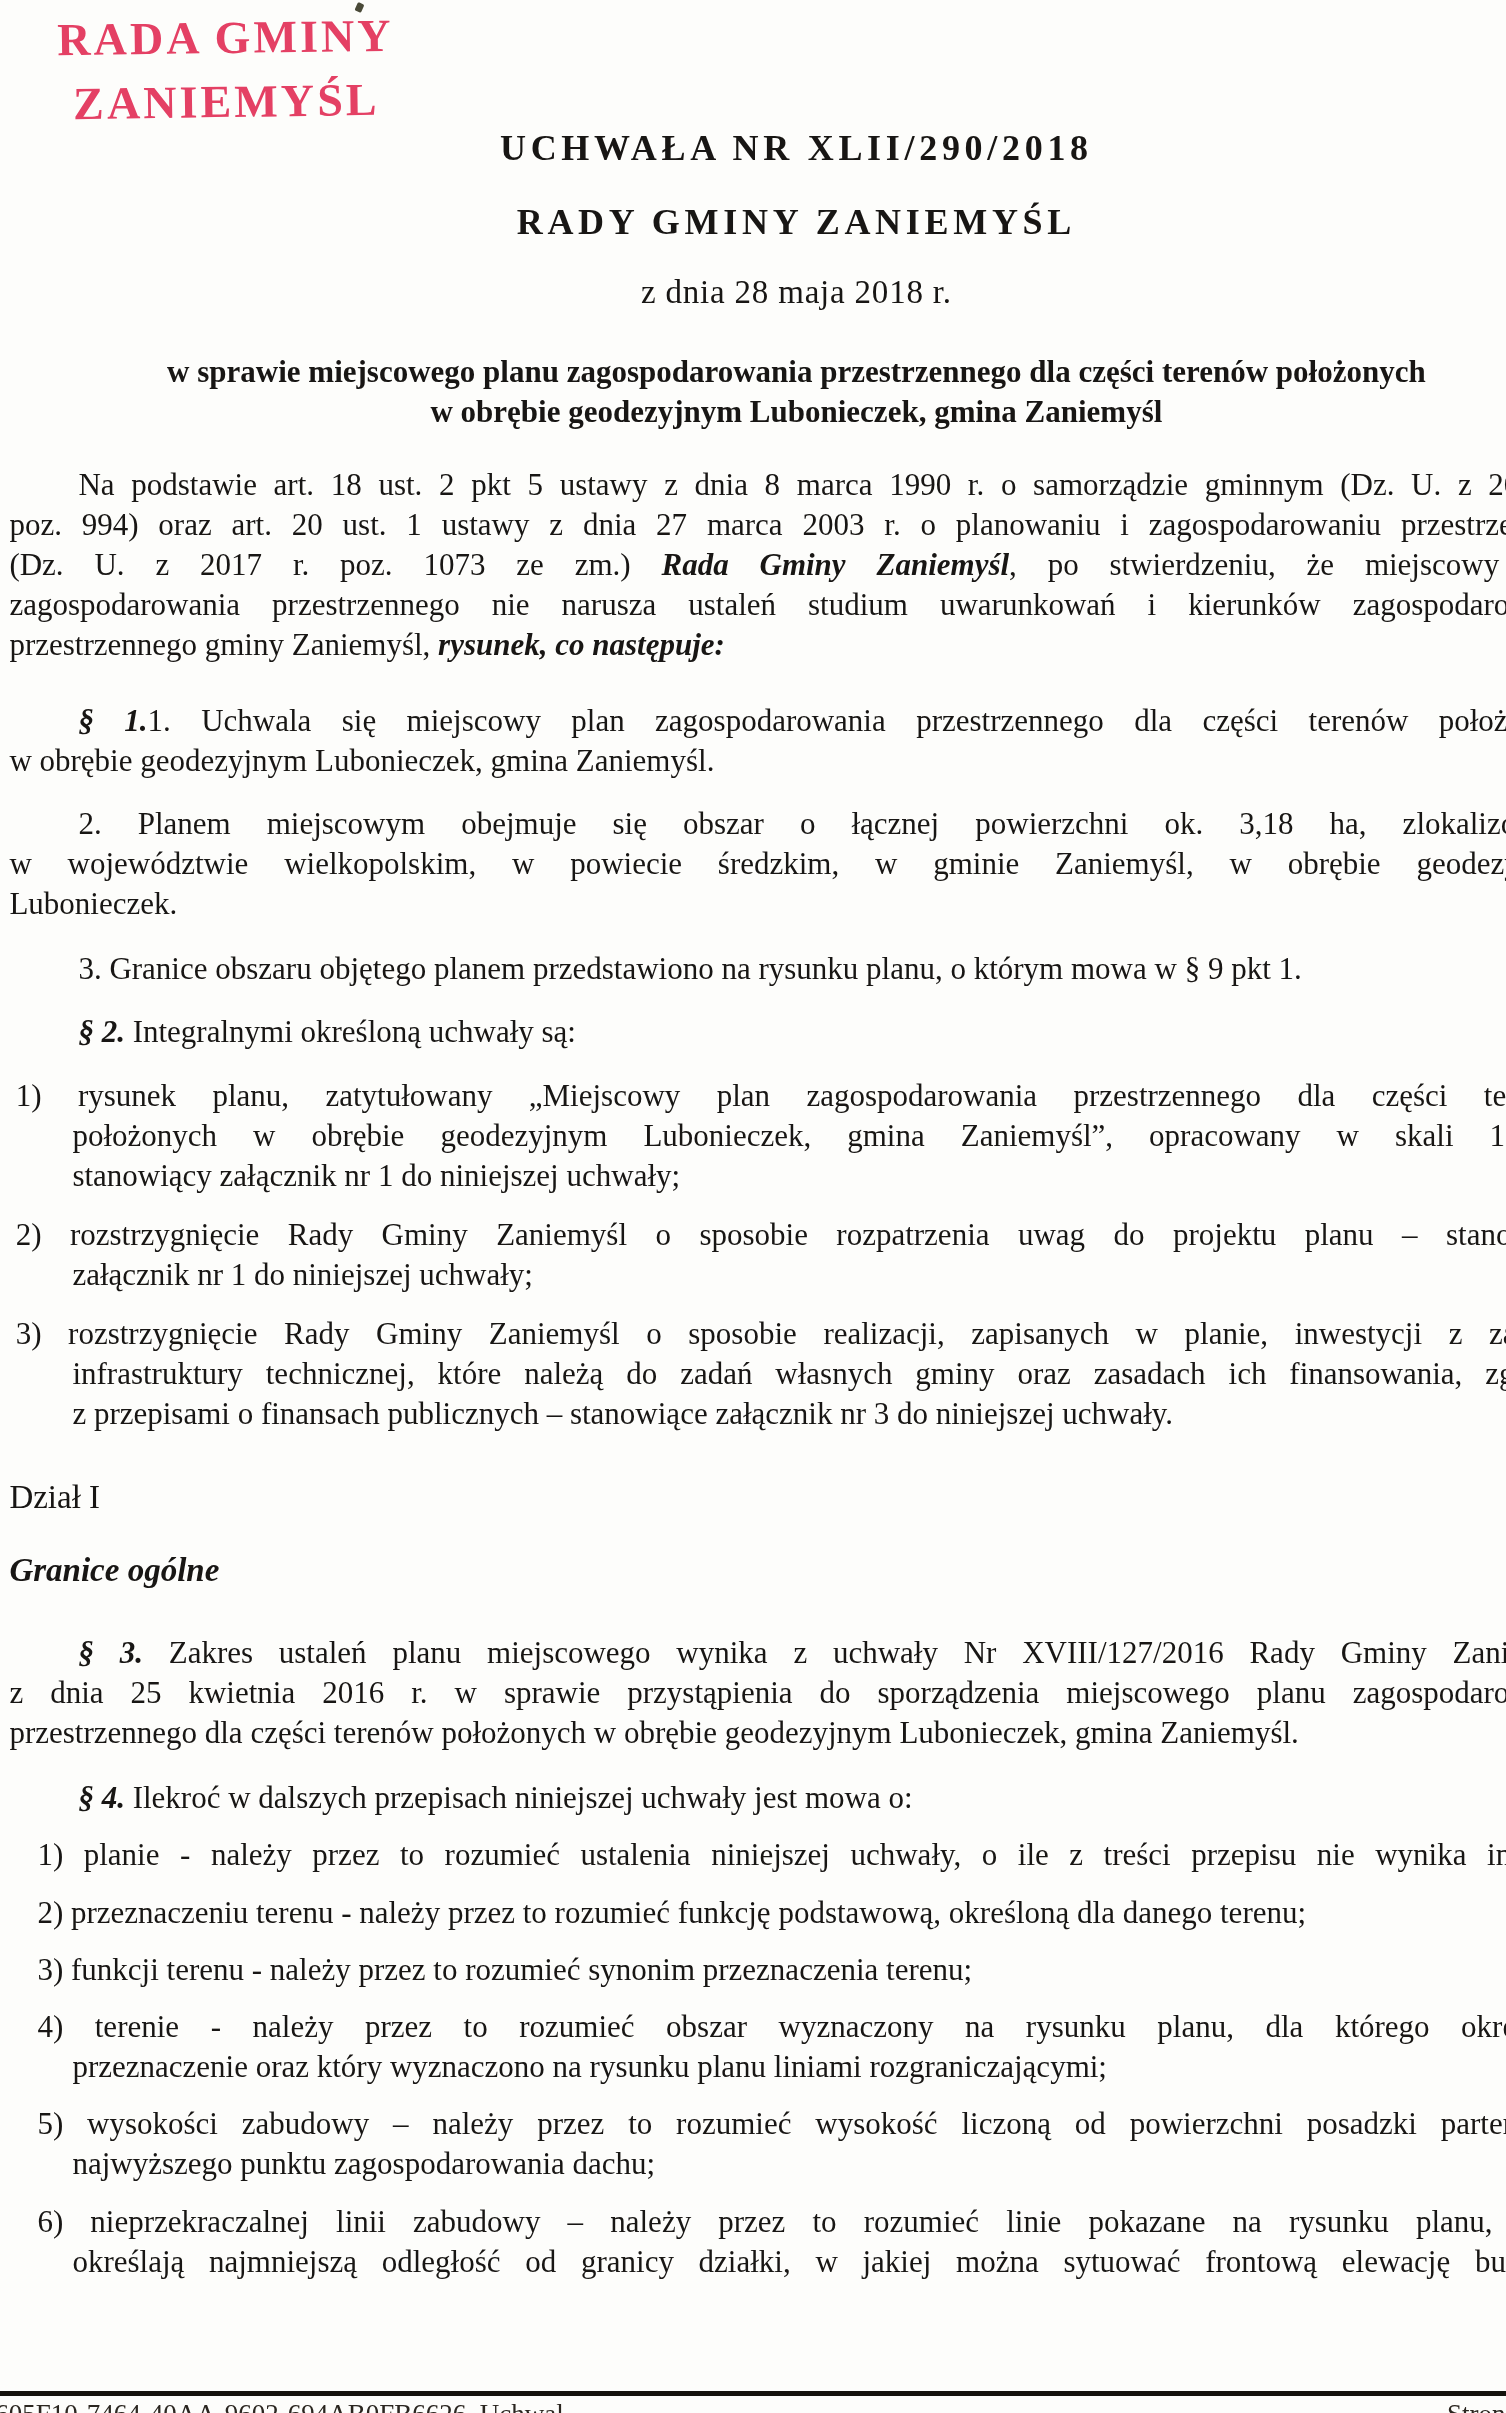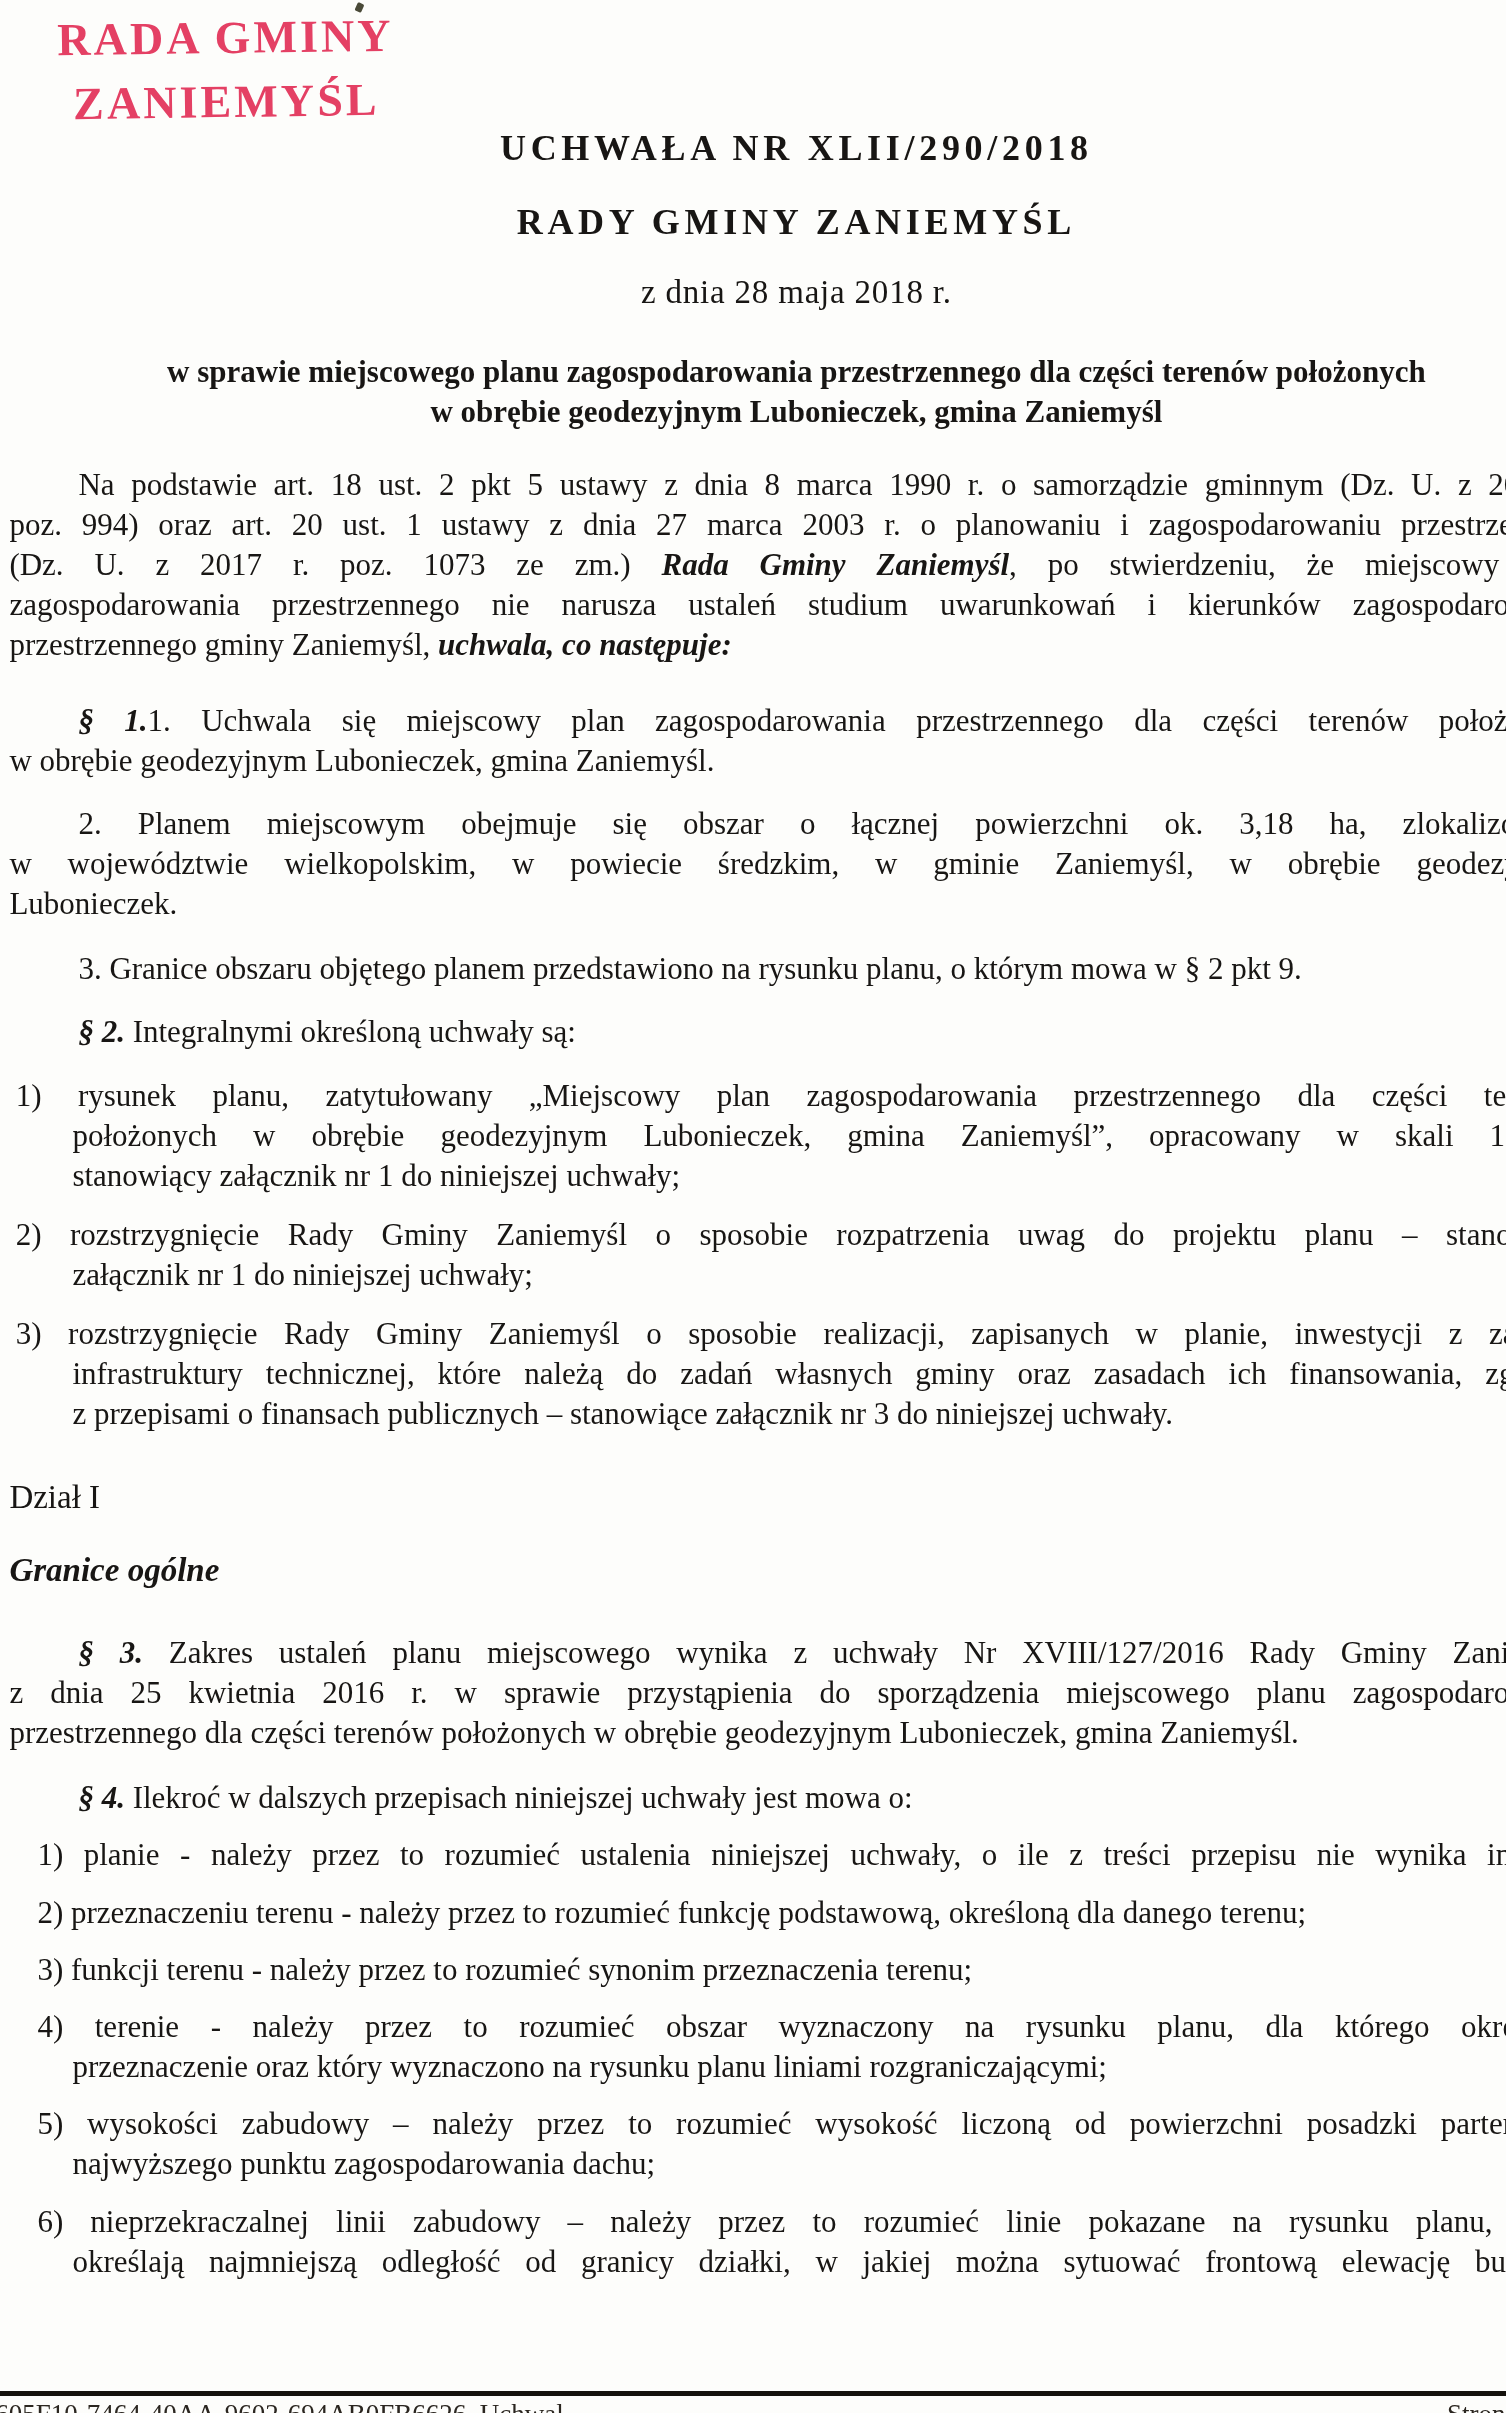--- a/index.html
+++ b/index.html
@@ -82,33 +82,33 @@
     <div class="h-subject">
       <div class="subj-ln ctr">w sprawie miejscowego planu zagospodarowania przestrzennego dla części terenów położonych</div>
       <div class="subj-ln ctr">w obrębie geodezyjnym Lubonieczek, gmina Zaniemyśl</div>
     </div>
     <div class="doc-body">
         <div id="par-podstawa">
           <div class="ln ind j"><span>Na podstawie art. 18 ust. 2 pkt 5 ustawy z dnia 8 marca 1990 r. o samorządzie gminnym (Dz. U. z 2018 r.</span></div>
           <div class="ln j"><span>poz. 994) oraz art. 20 ust. 1 ustawy z dnia 27 marca 2003 r. o planowaniu i zagospodarowaniu przestrzennym</span></div>
           <div class="ln j"><span>(Dz. U. z 2017 r. poz. 1073 ze zm.) </span><span class="b">Rada Gminy Zaniemyśl</span><span>, po stwierdzeniu, że miejscowy plan</span></div>
           <div class="ln j"><span>zagospodarowania przestrzennego nie narusza ustaleń studium uwarunkowań i kierunków zagospodarowania</span></div>
-          <div class="ln nj"><span>przestrzennego gminy Zaniemyśl, </span><span class="b">uchwala, co następuje:</span></div>
+          <div class="ln nj"><span>przestrzennego gminy Zaniemyśl, </span><span class="b">rysunek, co następuje:</span></div>
         </div>
         <div id="par1">
           <div class="ln ind j"><span class="b">§ 1.</span><span>1. Uchwala się miejscowy plan zagospodarowania przestrzennego dla części terenów położonych</span></div>
           <div class="ln nj"><span>w obrębie geodezyjnym Lubonieczek, gmina Zaniemyśl.</span></div>
         </div>
         <div id="par1-ust2">
           <div class="ln ind j"><span>2. Planem miejscowym obejmuje się obszar o łącznej powierzchni ok. 3,18 ha, zlokalizowany</span></div>
           <div class="ln j"><span>w województwie wielkopolskim, w powiecie średzkim, w gminie Zaniemyśl, w obrębie geodezyjnym</span></div>
           <div class="ln nj"><span>Lubonieczek.</span></div>
         </div>
         <div id="par1-ust3">
-          <div class="ln ind nj"><span>3. Granice obszaru objętego planem przedstawiono na rysunku planu, o którym mowa w § 2 pkt 9.</span></div>
+          <div class="ln ind nj"><span>3. Granice obszaru objętego planem przedstawiono na rysunku planu, o którym mowa w § 9 pkt 1.</span></div>
         </div>
         <div id="par2">
           <div class="ln ind nj"><span class="b">§ 2.</span><span> Integralnymi określoną uchwały są:</span></div>
         </div>
         <div id="par2-pkt1">
           <div class="ln num2 j"><span>1) rysunek planu, zatytułowany „Miejscowy plan zagospodarowania przestrzennego dla części terenów</span></div>
           <div class="ln hang j"><span>położonych w obrębie geodezyjnym Lubonieczek, gmina Zaniemyśl”, opracowany w skali 1:1000,</span></div>
           <div class="ln hang nj"><span>stanowiący załącznik nr 1 do niniejszej uchwały;</span></div>
         </div>
         <div id="par2-pkt2">

